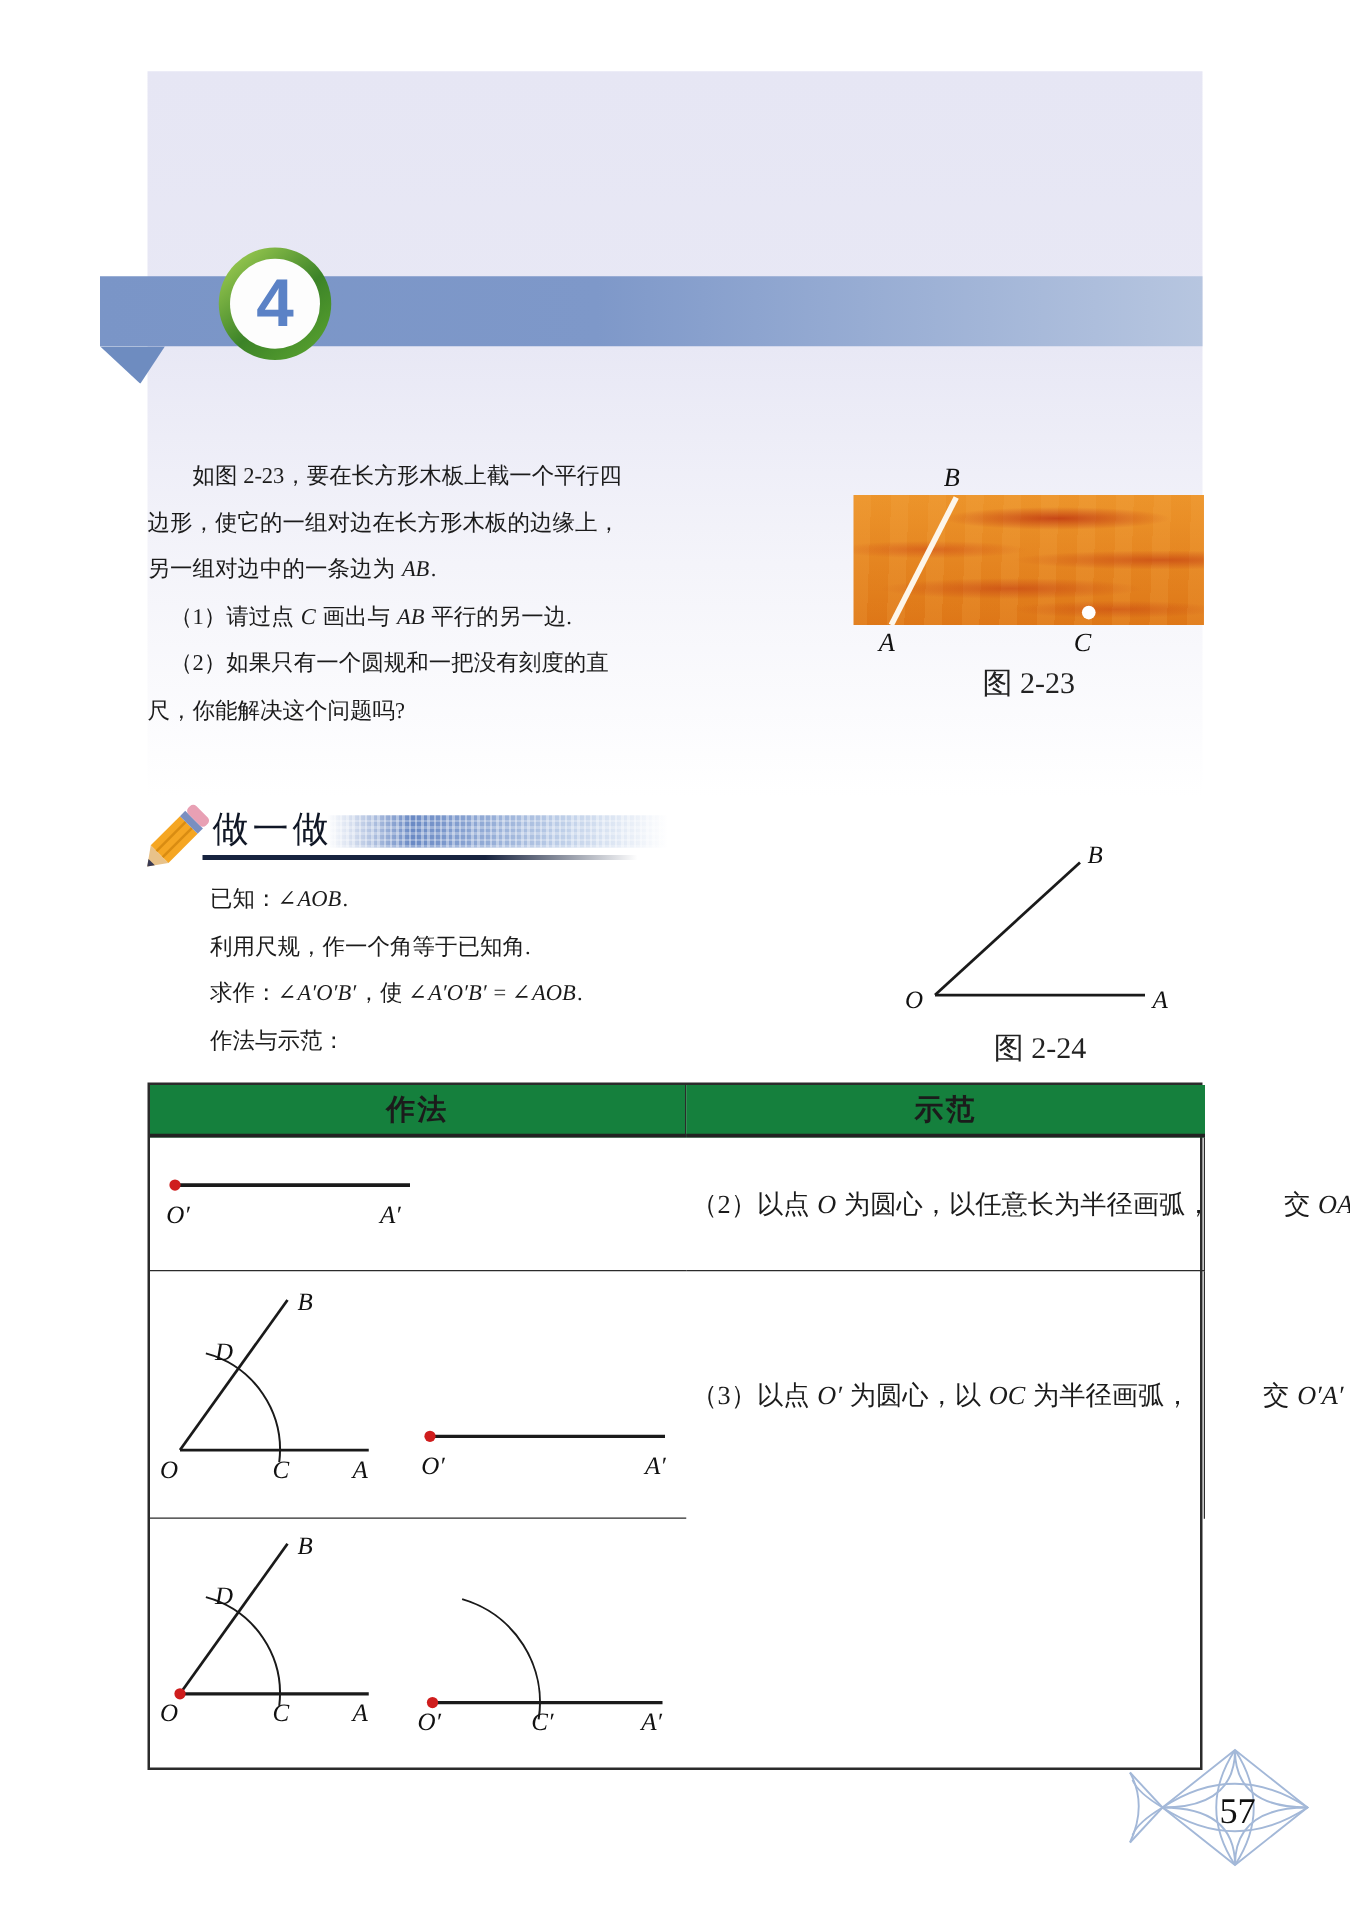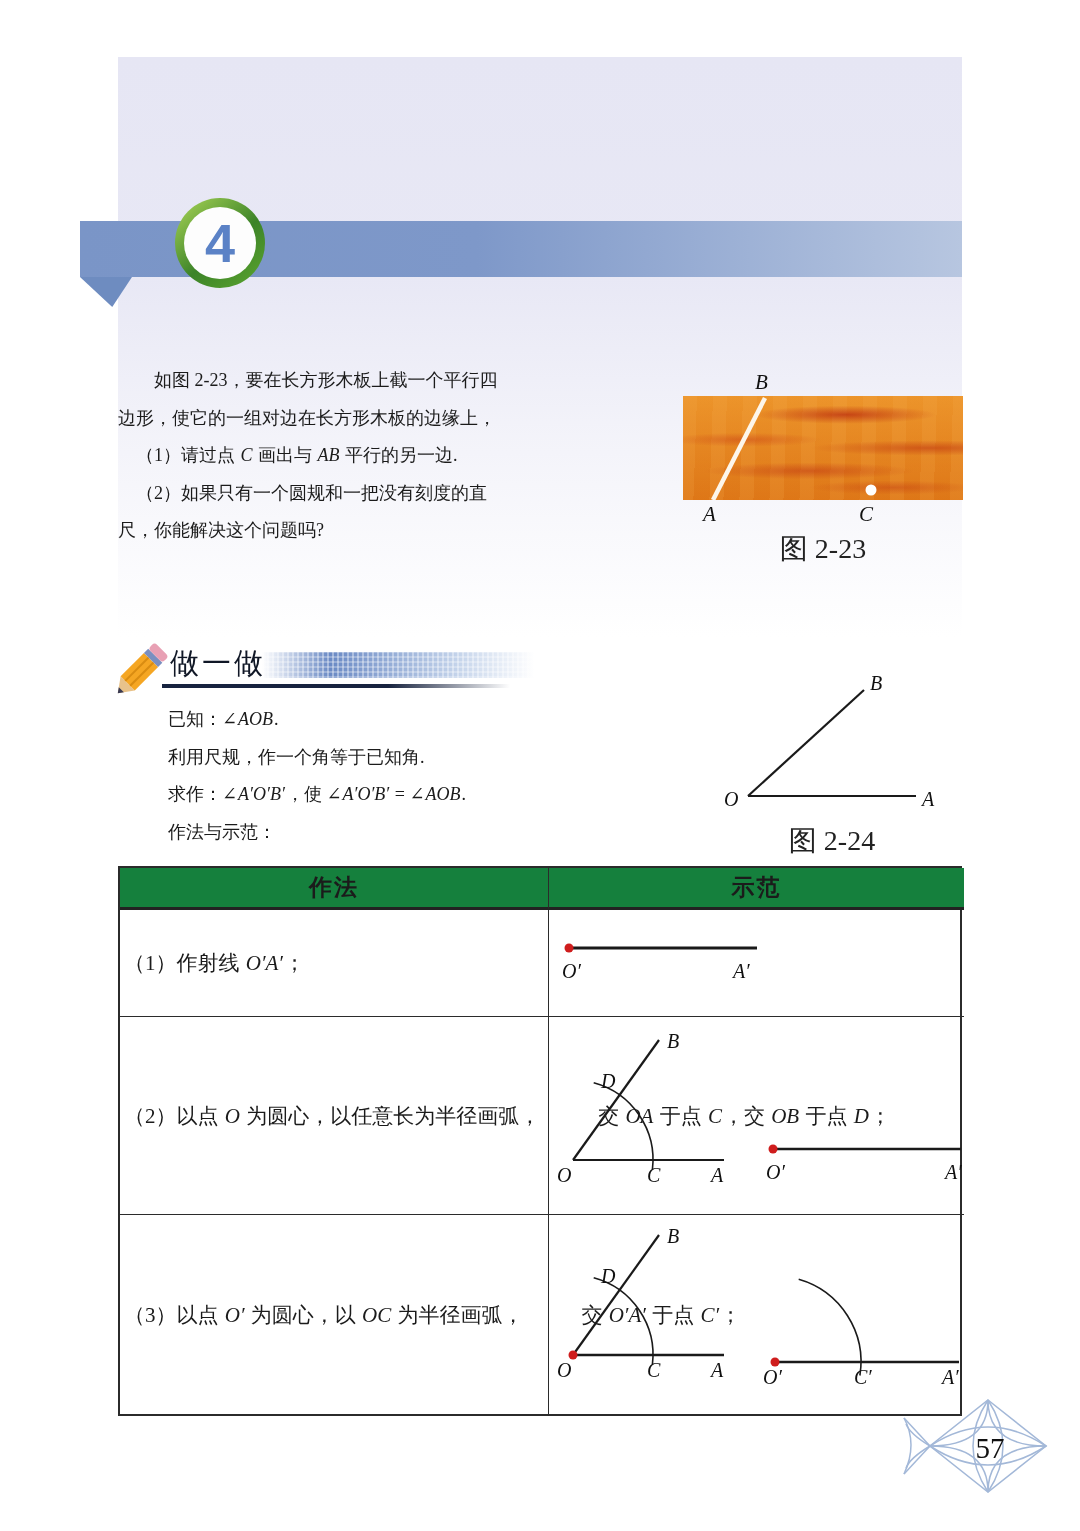--- a/index.html
+++ b/index.html
@@ -32,21 +32,21 @@
   .lbl{position:absolute;font-style:italic;font-size:21px;font-family:"Liberation Serif","DejaVu Serif",serif;color:#111;}
   .board{position:absolute;left:0;top:26px;width:280px;height:104px;background-color:#e6831c;
      background-image:
        radial-gradient(130px 13px at 58% 18%,rgba(175,20,8,.6),transparent 70%),
        radial-gradient(170px 11px at 88% 50%,rgba(185,40,12,.5),transparent 70%),
        radial-gradient(110px 10px at 22% 42%,rgba(200,60,20,.45),transparent 70%),
        radial-gradient(150px 12px at 45% 72%,rgba(185,40,15,.45),transparent 70%),
        radial-gradient(120px 10px at 75% 88%,rgba(190,50,15,.4),transparent 70%),
        repeating-linear-gradient(92deg,rgba(235,150,60,.35) 0 14px,rgba(225,125,40,.2) 14px 30px),
        linear-gradient(180deg,#ef9a2b,#dd7513);}
-  .caption{font-size:28px;color:#222;text-align:center;}
+  .caption{font-size:24px;color:#222;text-align:center;}
   
   .doit-title{position:absolute;left:170px;top:644px;font-family:"Liberation Sans","DejaVu Sans",sans-serif;
       font-weight:normal;font-size:29px;color:#101726;letter-spacing:3px;}
   .doit-band{position:absolute;left:262px;top:652px;width:272px;height:26px;
       background:
         repeating-linear-gradient(90deg,rgba(255,255,255,.38) 0 2px,transparent 2px 5px),
         repeating-linear-gradient(0deg,rgba(255,255,255,.28) 0 2px,transparent 2px 5px),
         linear-gradient(to right,rgba(90,125,190,0) 0%,rgba(90,125,190,.9) 25%,rgba(140,170,215,.55) 70%,rgba(200,215,235,0) 100%);}
   .doit-line{position:absolute;left:162px;top:684px;width:348px;height:4px;
       background:linear-gradient(to right,#17233f 65%,rgba(23,35,63,0) 100%);}
@@ -79,20 +79,21 @@
   <div class="fold"></div>
   <div class="badge">
     <div class="badge-inner">
       <span class="badge-num">4</span>
     </div>
   </div>
 
   <div class="textblock" style="left:118px;top:362px;width:590px;">
       <div class="tl">　　如图 2-23，要在长方形木板上截一个平行四</div>
       <div class="tl">边形，使它的一组对边在长方形木板的边缘上，</div>
+      <div class="tl">另一组对边中的一条边为 <i class="v">AB</i>.</div>
       <div class="tl">　（1）请过点 <i class="v">C</i> 画出与 <i class="v">AB</i> 平行的另一边.</div>
       <div class="tl">　（2）如果只有一个圆规和一把没有刻度的直</div>
       <div class="tl">尺，你能解决这个问题吗?</div>
     </div>
 
   <div class="fig23">
     <span class="lbl" style="left:72px;top:0px;">B</span>
     <div class="board"></div>
     <svg class="figabs" style="left:0;top:26px;" width="280" height="104">
       <line x1="30" y1="104" x2="82" y2="2" stroke="#fdf6ea" stroke-width="4.5"></line>
@@ -132,23 +133,20 @@
     <text class="slbl" x="12" y="134">O</text>
     <text class="slbl" x="210" y="134">A</text>
     <text class="slbl" x="158" y="18">B</text>
   </svg>
   <div class="caption" style="position:absolute;left:712px;top:822px;width:240px;">图 2-24</div>
 
   <div class="tbl">
     <div class="cell hdr">作法</div>
     <div class="cell hdr last-col">示范</div>
 
-    <div class="cell step">
-        <div class="tl">（1）作射线 <i class="v">O′A′</i>；</div>
-      </div>
     <div class="cell last-col">
       <svg class="figabs" style="left:12px;top:22px;" width="215" height="55">
         <line x1="8" y1="16" x2="196" y2="16" stroke="#1a1a1a" stroke-width="3"></line>
         <circle cx="8" cy="16" r="4.5" fill="#cf1d1d"></circle>
         <text class="slbl" x="1" y="46">O′</text>
         <text class="slbl" x="172" y="46">A′</text>
       </svg>
     </div>
 
     <div class="cell step">

